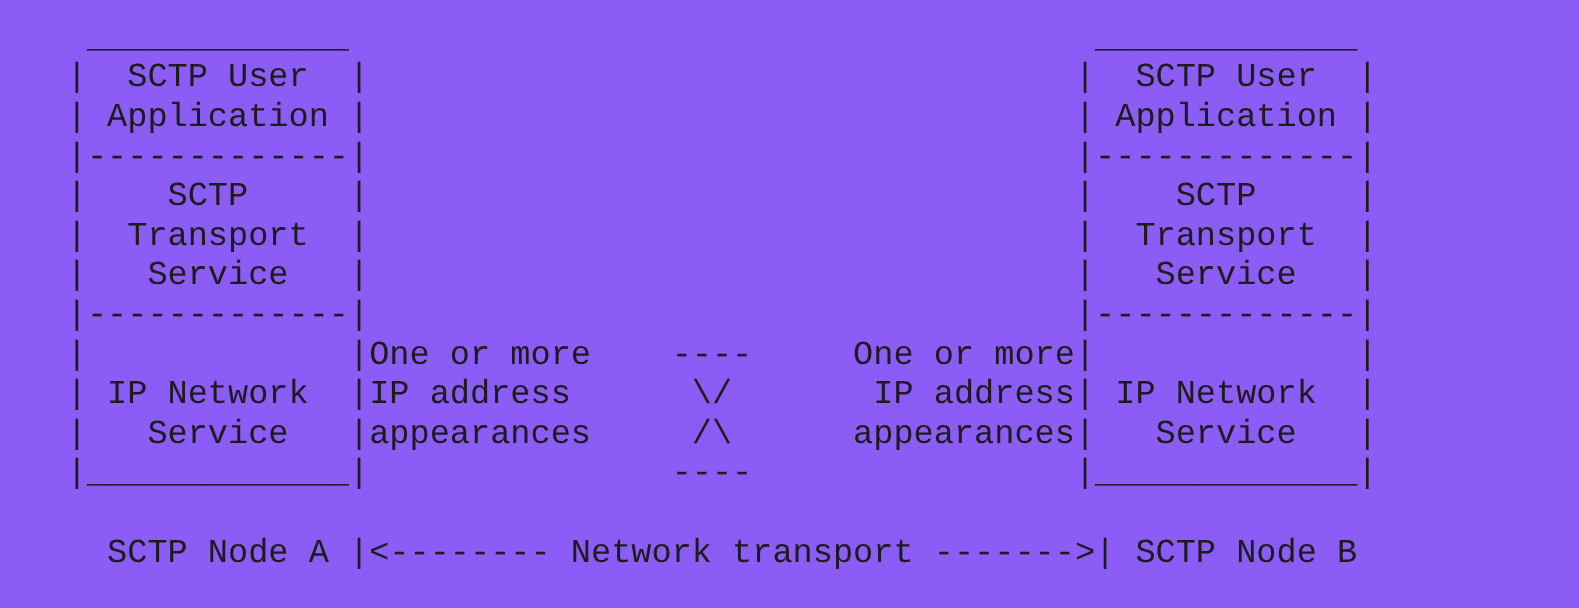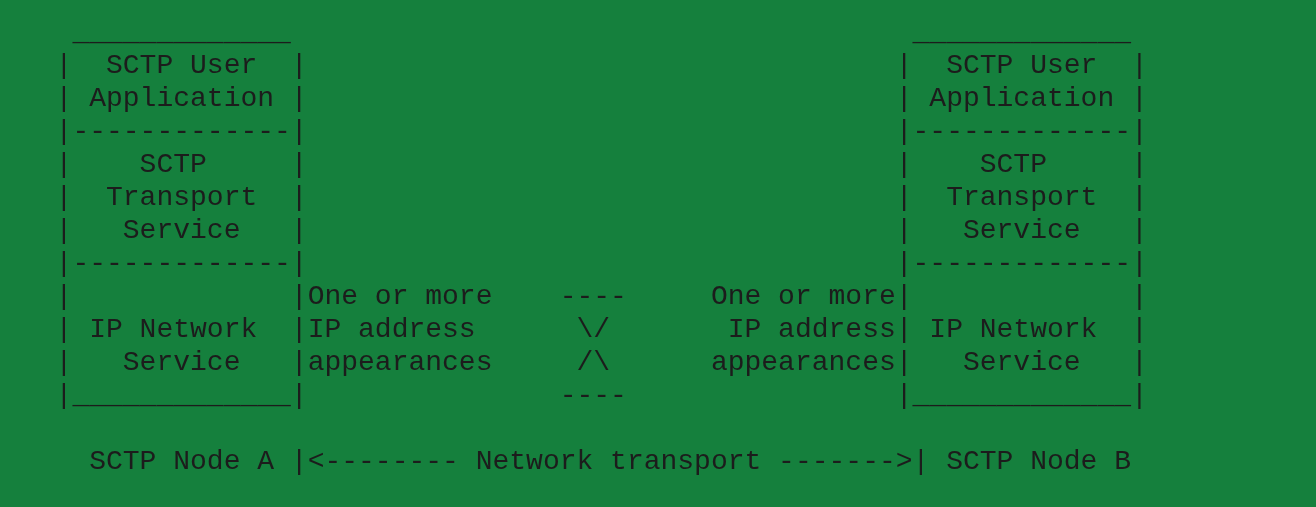--- a/index.html
+++ b/index.html
@@ -8,21 +8,21 @@
     background: #ffffff;
     width: 1316px;
     height: 507px;
     overflow: hidden;
   }
   .diagram-wrap {
     box-sizing: border-box;
     width: 1316px;
     height: 507px;
     padding: 16px 0 0 22px;
-    background: #15803d;
+    background: #8b5cf6;
   }
   .ascii-diagram {
     font-family: "Liberation Mono", monospace;
     font-size: 28px;
     line-height: 33px;
     color: #1c1c1c;
     margin: 0;
   }
   .diagram-line {
     white-space: pre;

